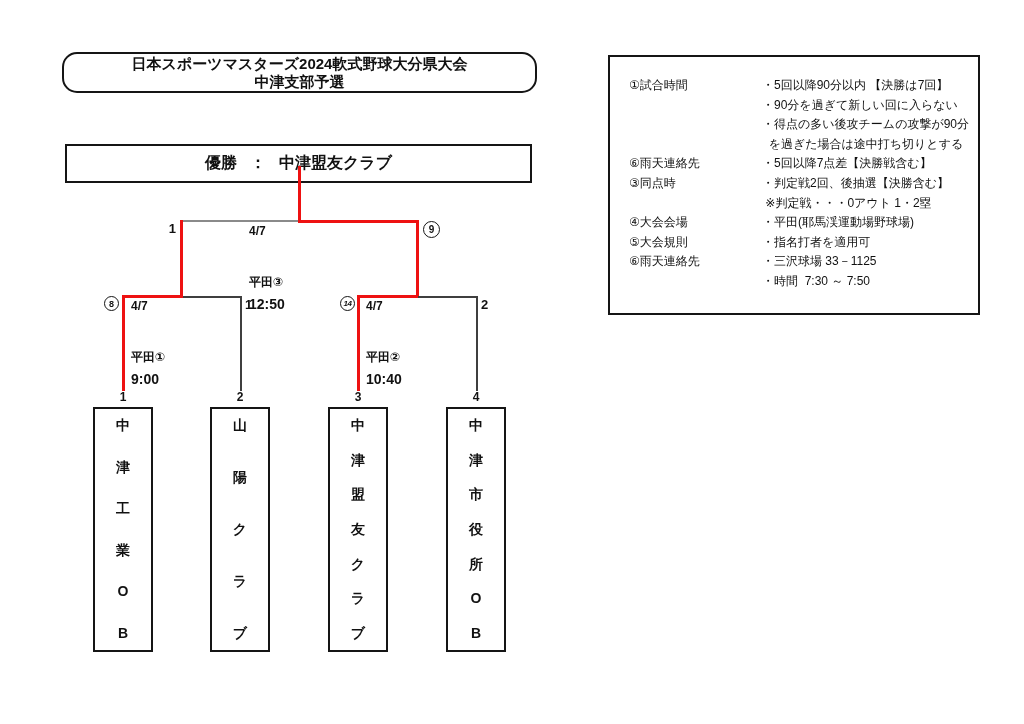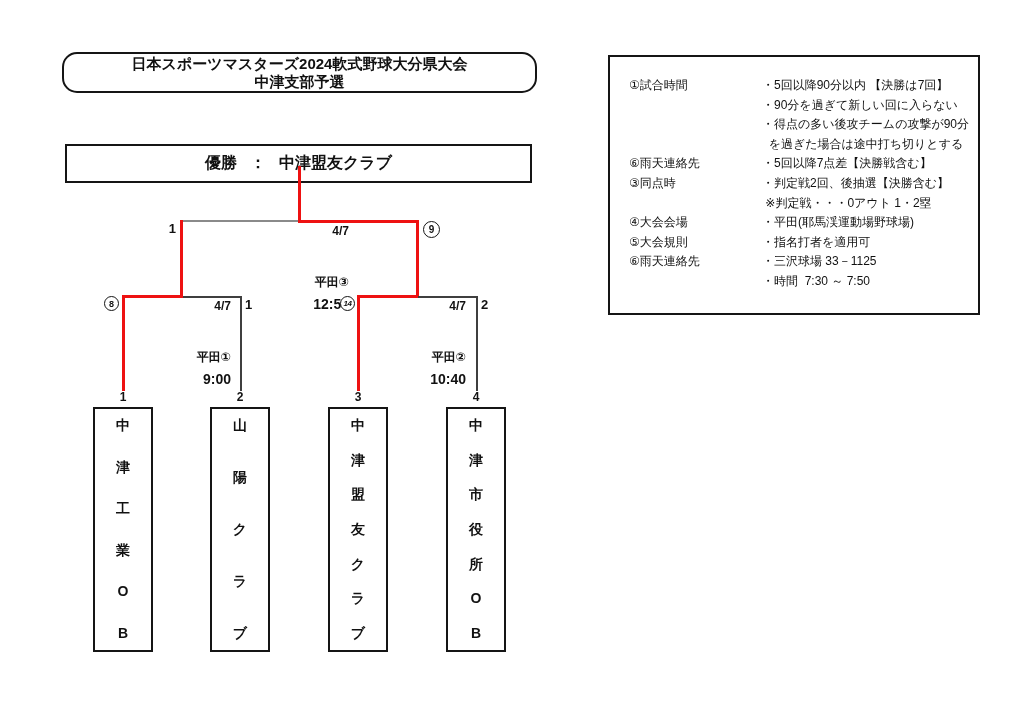--- a/index.html
+++ b/index.html
@@ -16,21 +16,21 @@
   }
   .champion-box {
     left:65px; top:128px; width:467px; height:39px;
     display:flex; flex-direction:row; justify-content:center; align-items:center; gap:13px;
     font-weight:bold; font-size:16px;margin-top:16px;
   }
   .line { position:absolute; }
   .red  { background:var(--red); }
   .dark { background:var(--dark); }
   .gray { background:var(--gray); }
-  .match-info { position:absolute; width:100px; text-align:right; font-weight:bold; }
+  .match-info { position:absolute; width:100px; text-align:left; font-weight:bold; }
   .mi-date  { display:block; font-size:12px; margin-bottom:6px; }
   .mi-venue { display:block; font-size:12px; margin-bottom:5px;margin-top:36px; }
   .mi-time  { display:block; font-size:14px; }
   .score { position:absolute; font-weight:bold; font-size:13px; }
   .score.plain { width:22px; }
   .circle {
     border:1.5px solid var(--black); border-radius:50%;
     display:flex; align-items:center; justify-content:center;
     box-sizing:border-box; background:#fff; font-weight:bold;
   }

